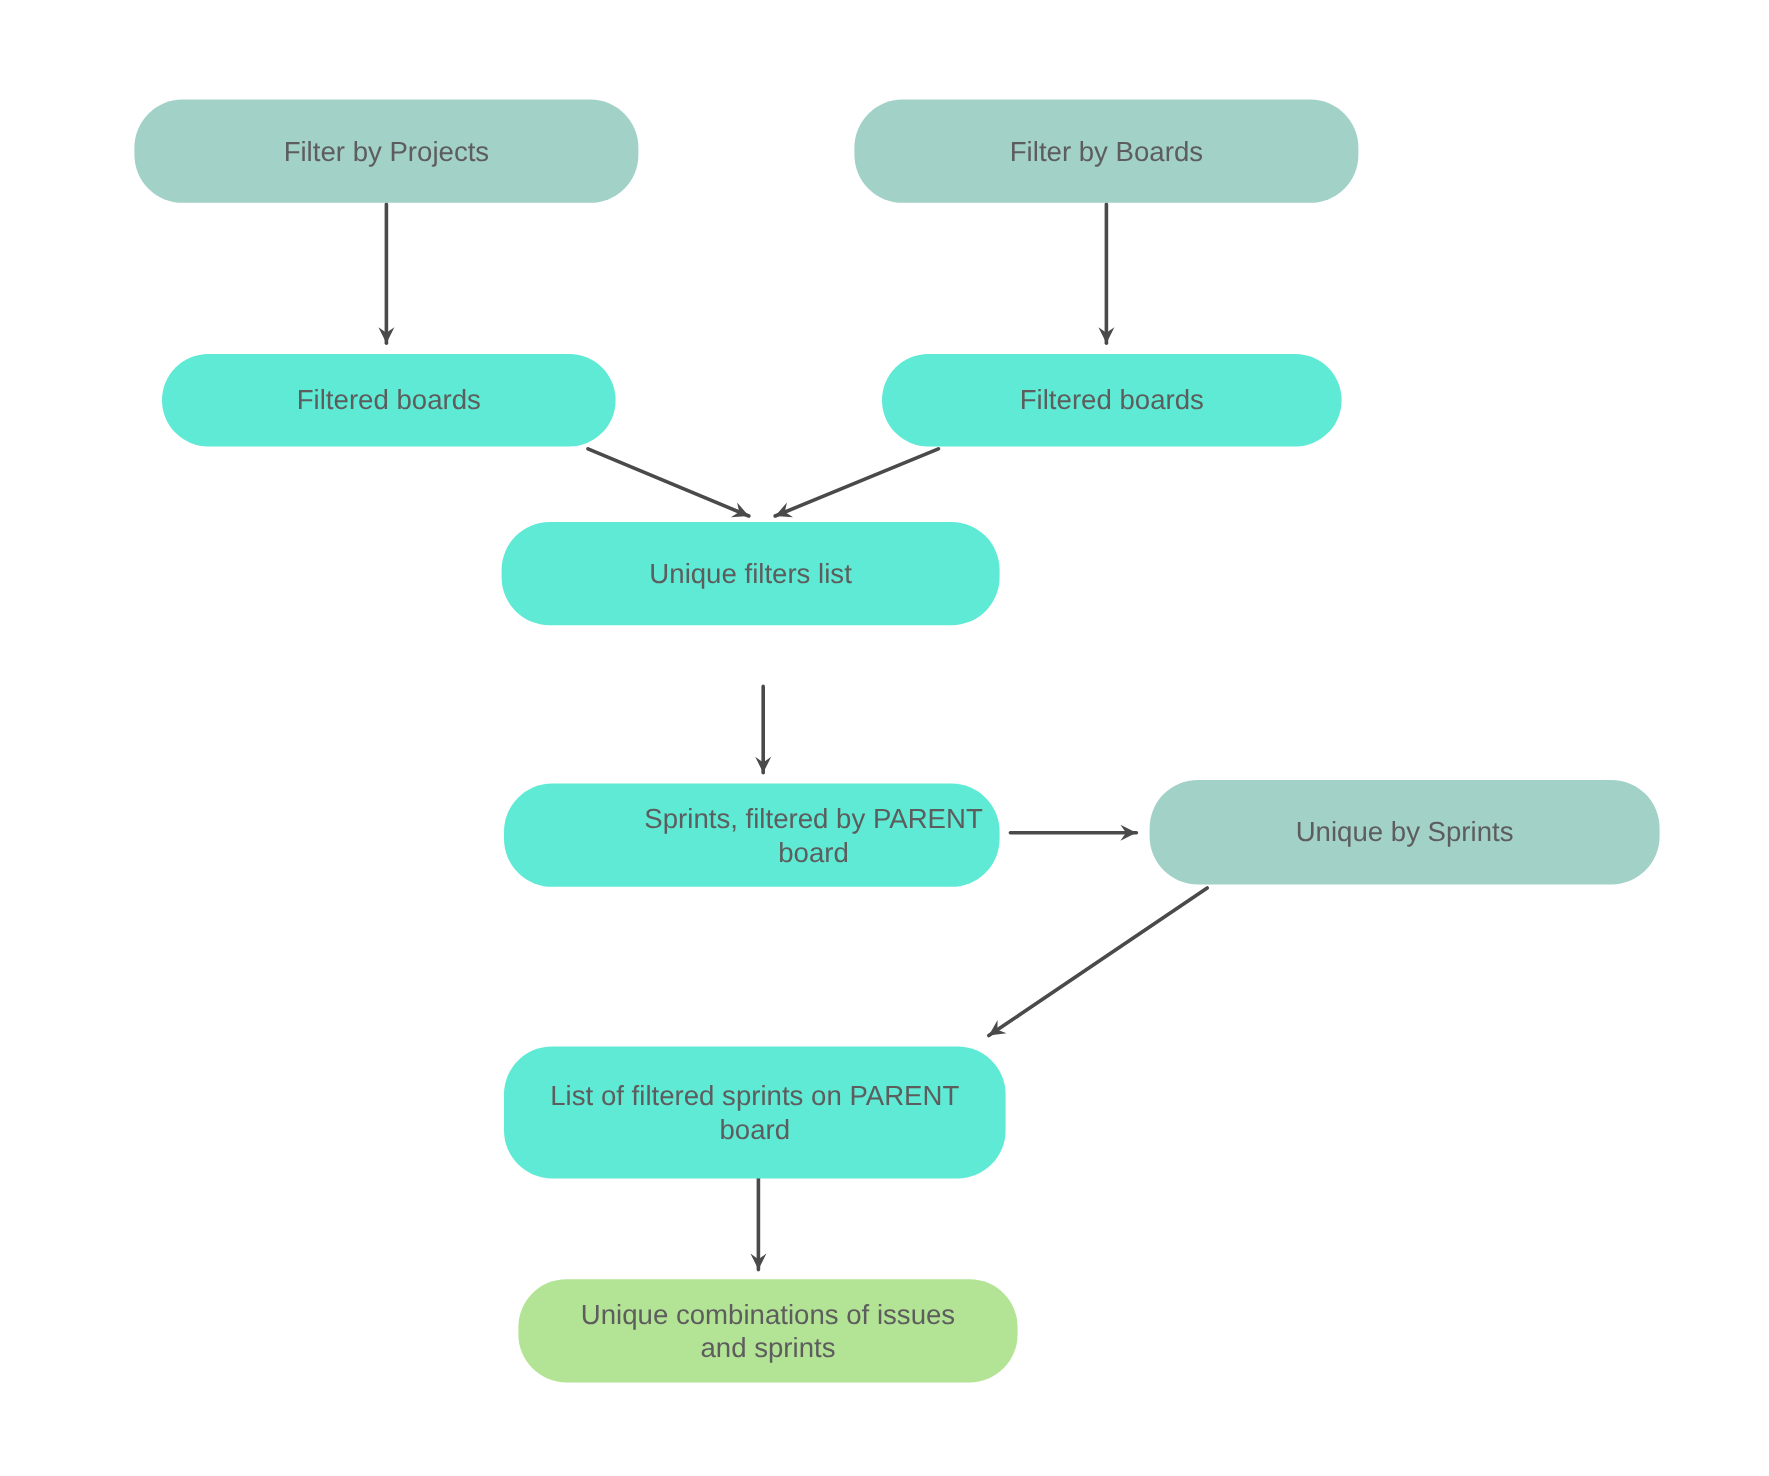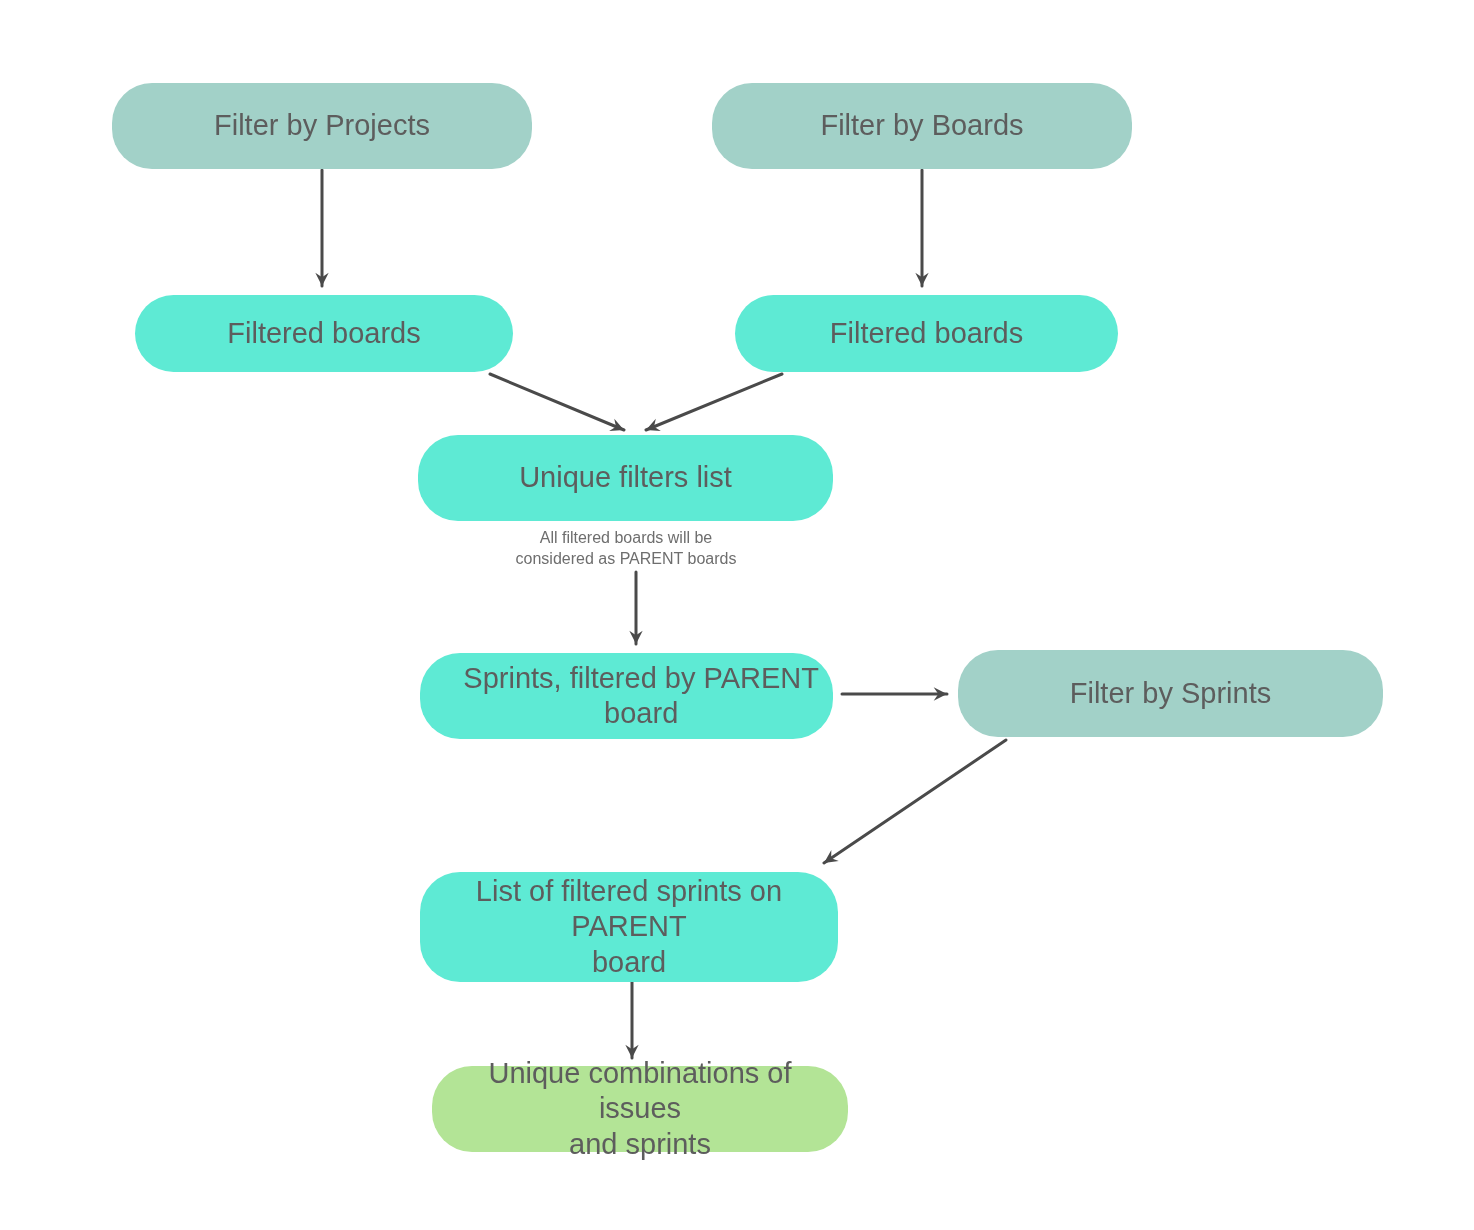--- a/index.html
+++ b/index.html
@@ -27,21 +27,21 @@
     position: absolute;
     border-radius: 40px;
     display: flex;
     align-items: center;
     justify-content: center;
     text-align: center;
     box-sizing: border-box;
     padding: 6px 14px;
   }
   .node .label {
-    font-size: 29px;
+    font-size: 23px;
     line-height: 1.22;
     color: #5d5d5d;
     white-space: pre-line;
   }
   .node.input  { background: #a2d1c8; }
   .node.process{ background: #5eead4; }
   .node.result { background: #b3e496; }
   .caption {
     position: absolute;
     text-align: center;
@@ -86,30 +86,28 @@
     <span class="label">Filtered boards</span>
   </div>
 
   <div class="node process" style="left:735px; top:295px; width:383px; height:77px;">
     <span class="label">Filtered boards</span>
   </div>
 
   <div class="node process" style="left:418px; top:435px; width:415px; height:86px;">
     <span class="label">Unique filters list</span>
   </div>
-  <div class="caption" style="left:465px; top:527px; width:322px;">All filtered boards will be
-considered as PARENT boards</div>
 
   <div class="node process" style="left:420px; top:653px; width:413px; height:86px;justify-content:flex-end;">
     <span class="label">Sprints, filtered by PARENT
 board</span>
   </div>
 
   <div class="node input" style="left:958px; top:650px; width:425px; height:87px;">
-    <span class="label">Filter by Sprints</span>
+    <span class="label">Unique by Sprints</span>
   </div>
 
   <div class="node process" style="left:420px; top:872px; width:418px; height:110px;">
     <span class="label">List of filtered sprints on PARENT
 board</span>
   </div>
 
   <div class="node result" style="left:432px; top:1066px; width:416px; height:86px;">
     <span class="label">Unique combinations of issues
 and sprints</span>

